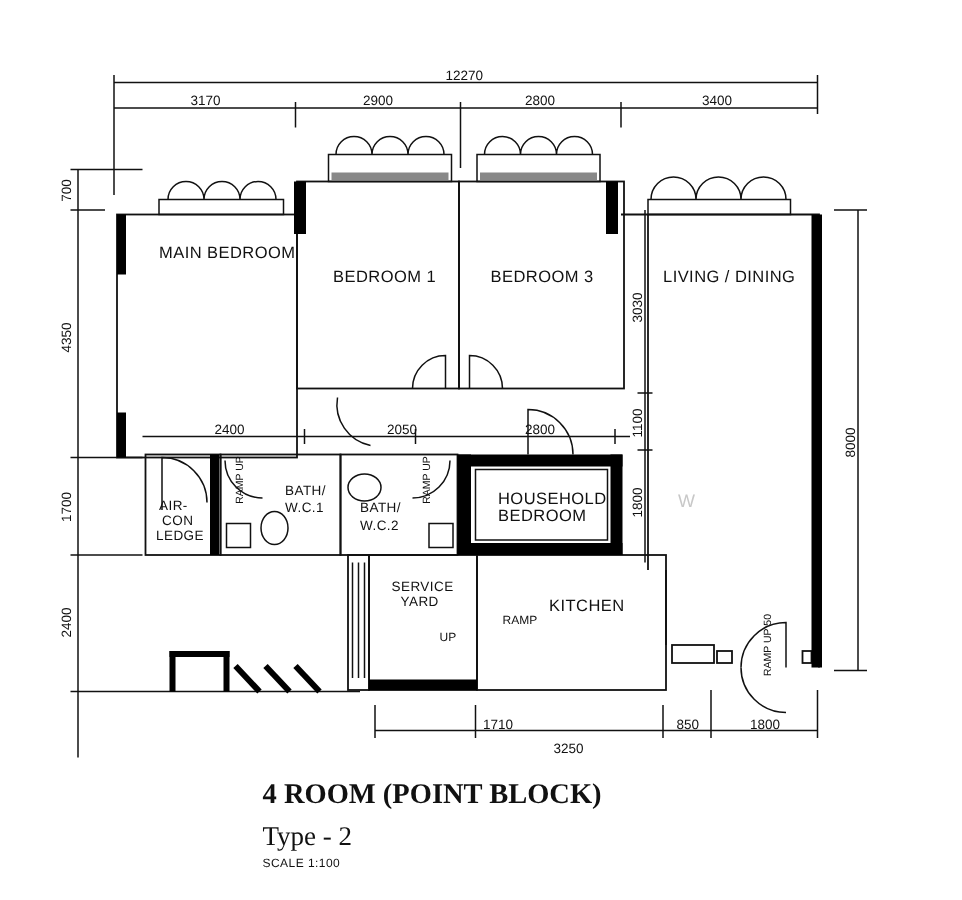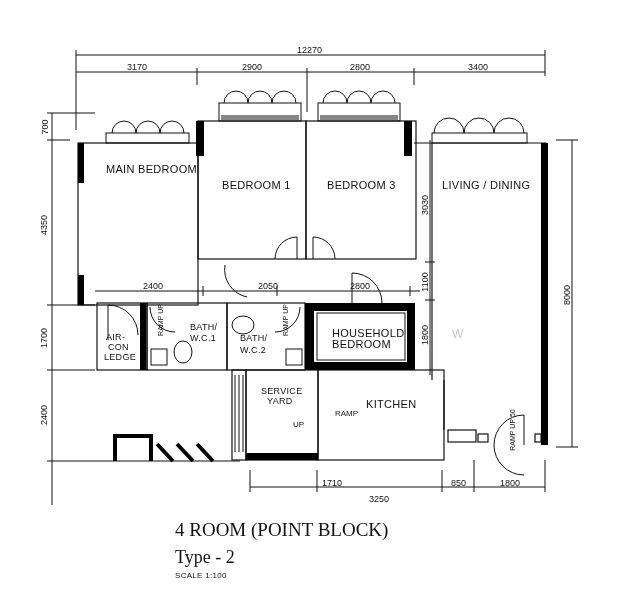--- a/index.html
+++ b/index.html
@@ -2,21 +2,21 @@
 <html><head>
 <meta charset="utf-8">
 <style>
   html, body { margin:0; padding:0; background:#ffffff; }
   body { width:641px; height:600px; position:relative; overflow:hidden; font-family:"Liberation Sans", sans-serif; color:#111; }
   svg { position:absolute; left:0; top:0; }
   .lbl { position:absolute; font-size:11px; letter-spacing:0.3px; line-height:12px; white-space:nowrap; }
   .dim { position:absolute; font-size:9px; line-height:10px; white-space:nowrap; }
   .vdim { position:absolute; font-size:9px; line-height:10px; white-space:nowrap; transform:rotate(-90deg); transform-origin:center center; }
   .small { font-size:9px; line-height:10px; text-align:center; }
-  .title { position:absolute; font-family:"Liberation Serif", serif; font-size:19px; left:175px; top:519px; }
+  .title { position:absolute; font-family:"Liberation Serif", serif; font-size:19px; left:175px; top:519px;font-weight:bold; }
   .subtitle { position:absolute; font-family:"Liberation Serif", serif; font-size:18px; left:175px; top:547px; }
   .scale { position:absolute; font-size:8px; left:175px; top:571px; letter-spacing:0.3px; }
 </style>
 </head>
 <body>
 
 <svg width="641" height="600" viewBox="0 0 641 600">
   <g stroke="#111" stroke-width="1" fill="none">
 
     <line x1="76" y1="55" x2="545" y2="55"></line>

